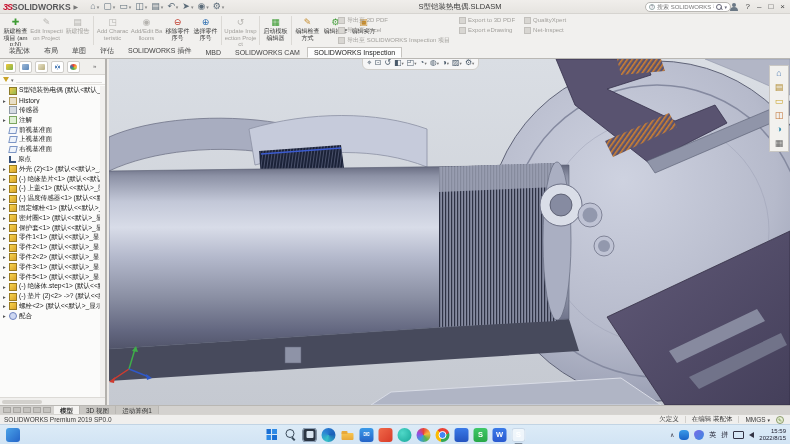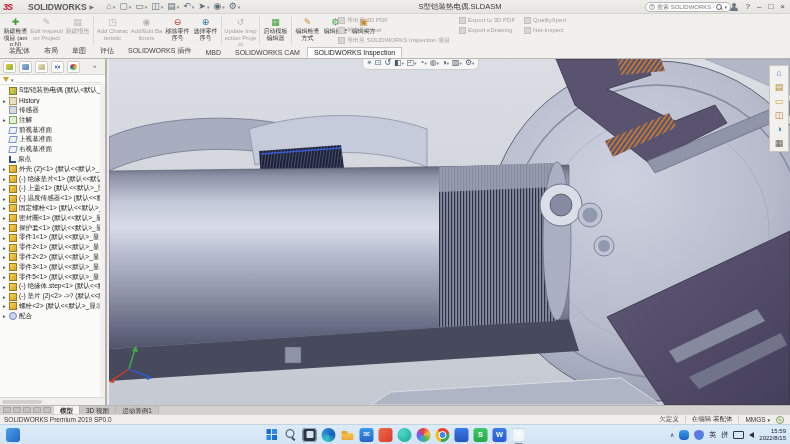--- a/index.html
+++ b/index.html
@@ -2,21 +2,21 @@
 <html><head>
 <meta charset="utf-8">
 <style>
 *{box-sizing:border-box;margin:0;padding:0;font-family:"Liberation Sans","DejaVu Sans",sans-serif}
 html,body{width:790px;height:444px;overflow:hidden;background:#fff}
 #app{position:absolute;left:0;top:0;width:790px;height:444px;overflow:hidden;background:#eceae7}
 
 #titlebar{position:absolute;left:0;top:0;width:790px;height:14px;background:linear-gradient(#f0eeeb,#e6e4e0);border-bottom:1px solid #d6d4d0;display:flex;align-items:center}
 .logo{display:flex;align-items:center;margin-left:3px}
 .logo .mark{color:#c8102e;font-weight:bold;font-style:italic;font-size:9px;letter-spacing:-1px}
-.logo .word{color:#58595b;font-weight:bold;font-size:8.5px;margin-left:16px;letter-spacing:0}
+.logo .word{color:#58595b;font-weight:bold;font-size:8.5px;margin-left:0;letter-spacing:0}
 .logo .flyout{color:#777;font-size:6px;margin-left:3px}
 #qat{display:flex;align-items:center;gap:4px;margin-left:12px}
 #qat .qi{font-size:9px;color:#5b6b78;line-height:12px}
 #qat .qi i{font-style:normal;font-size:5px;color:#888;margin-left:1px}
 #doc-title{position:absolute;left:460px;top:2px;transform:translateX(-50%);font-size:7.5px;color:#3a3a3a;white-space:nowrap}
 #search-box{position:absolute;left:645px;top:2px;width:86px;height:10px;background:#fff;border:1px solid #b9b7b3;border-radius:5px;display:flex;align-items:center;padding:0 3px;gap:2px}
 #search-box .qmark{width:6px;height:6px;border:1px solid #9aa;border-radius:50%;font-size:4.5px;color:#889;text-align:center;line-height:5px;flex:0 0 auto}
 #search-box .ph{font-size:6px;color:#777;white-space:nowrap;overflow:hidden;flex:1}
 .mag{position:relative;width:6px;height:6px;flex:0 0 auto}
 .mag::before{content:"";position:absolute;left:0;top:0;width:4px;height:4px;border:1px solid #667;border-radius:50%}

